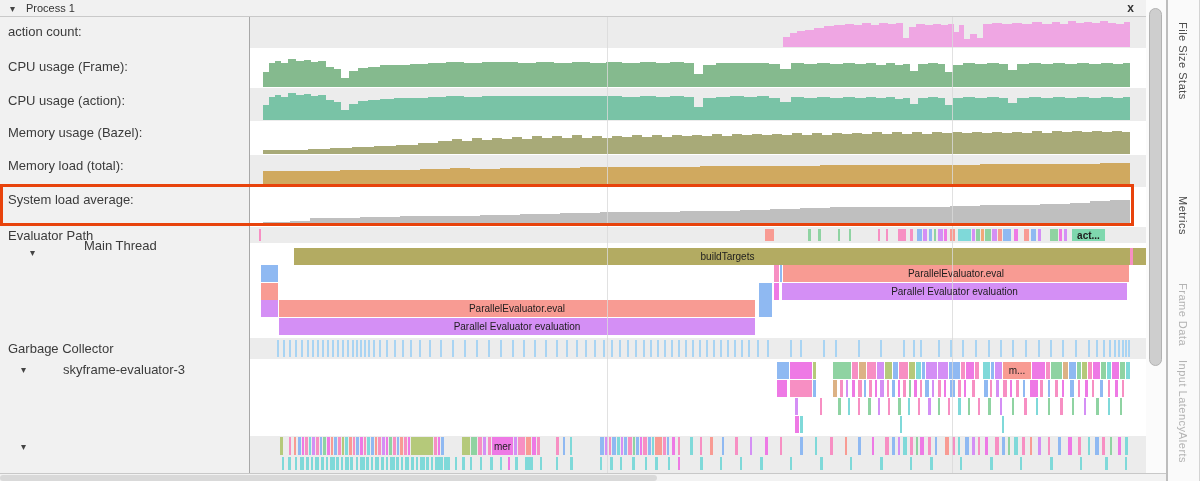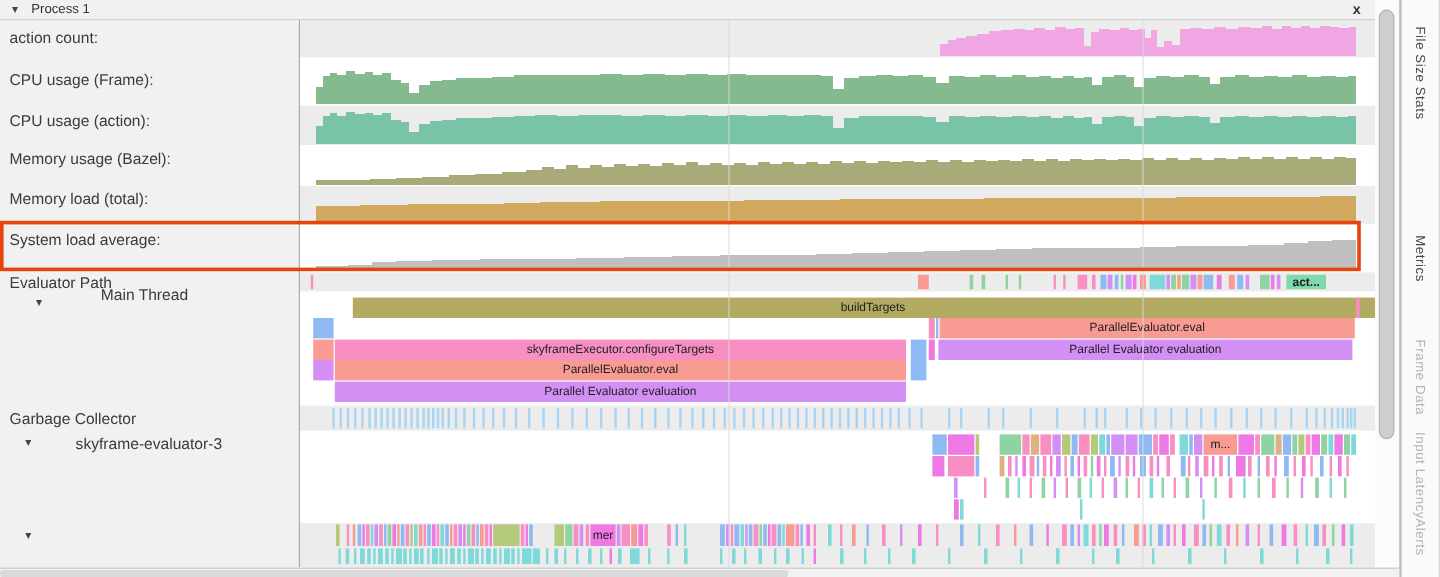--- a/index.html
+++ b/index.html
@@ -146,21 +146,20 @@
         </div>
       <div class="trow bg-w" style="top:226px;height:95px">
           <div class="viz">
             <div class="slice" style="left: 13px; top: 5px; width: 867px; height: 17px; background: rgb(179, 171, 98); margin-left: 31px;">buildTargets</div>
             <div class="slice" style="left: 880px; top: 5px; width: 3px; height: 17px; background: rgb(247, 143, 195);"></div>
             <div class="slice" style="left: 11px; top: 22px; width: 17px; height: 17px; background: rgb(143, 185, 242);"></div>
             <div class="slice" style="left: 524px; top: 22px; width: 5px; height: 17px; background: rgb(247, 143, 195);"></div>
             <div class="slice" style="left: 530px; top: 22px; width: 2px; height: 17px; background: rgb(143, 185, 242);"></div>
             <div class="slice" style="left: 533px; top: 22px; width: 346px; height: 17px; background: rgb(248, 155, 147);">ParallelEvaluator.eval</div>
             <div class="slice" style="left: 11px; top: 40px; width: 17px; height: 17px; background: rgb(248, 155, 147);"></div>
-            <div class="slice" style="left: 29px; top: 40px; width: 476px; height: 17px; background: rgb(247, 143, 195);">skyframeExecutor.configureTargets</div>
             <div class="slice" style="left: 509px; top: 40px; width: 13px; height: 17px; background: rgb(143, 185, 242);"></div>
             <div class="slice" style="left: 524px; top: 40px; width: 5px; height: 17px; background: rgb(238, 121, 229);"></div>
             <div class="slice" style="left: 532px; top: 40px; width: 345px; height: 17px; background: rgb(212, 143, 245);">Parallel Evaluator evaluation</div>
             <div class="slice" style="left: 11px; top: 57px; width: 17px; height: 17px; background: rgb(212, 143, 245);"></div>
             <div class="slice" style="left: 29px; top: 57px; width: 476px; height: 17px; background: rgb(248, 155, 147);">ParallelEvaluator.eval</div>
             <div class="slice" style="left: 509px; top: 57px; width: 13px; height: 17px; background: rgb(143, 185, 242);"></div>
             <div class="slice" style="left: 29px; top: 75px; width: 476px; height: 17px; background: rgb(212, 143, 245);">Parallel Evaluator evaluation</div>
           </div>
         </div>
       <div class="trow bg-g" style="top:321px;height:21px">

